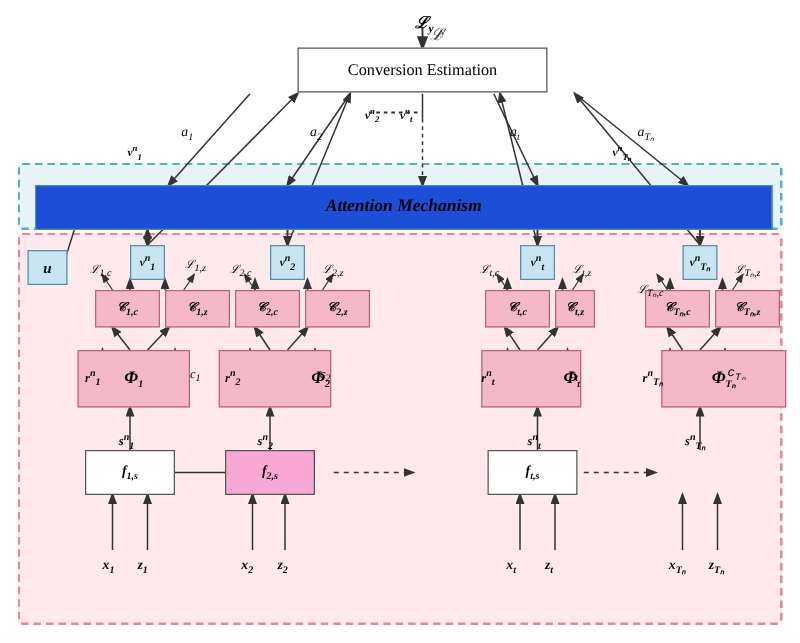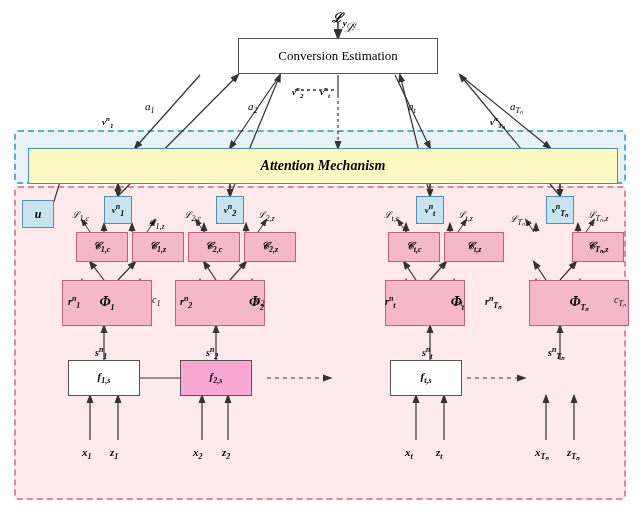--- a/index.html
+++ b/index.html
@@ -225,21 +225,21 @@
     <line x1="406" y1="232" x2="398" y2="220" stroke="#333" stroke-width="1" marker-end="url(#arrowhead)"></line>
     <line x1="458" y1="232" x2="466" y2="220" stroke="#333" stroke-width="1" marker-end="url(#arrowhead)"></line>
     <line x1="534" y1="232" x2="526" y2="220" stroke="#333" stroke-width="1" marker-end="url(#arrowhead)"></line>
     <line x1="586" y1="232" x2="594" y2="220" stroke="#333" stroke-width="1" marker-end="url(#arrowhead)"></line>
   </svg>
 
   <div class="box box-white conv-box" style="position:absolute; top:38px; left:238px; width:200px; height:36px; border:1.5px solid #555; display:flex; align-items:center; justify-content:center; font-size:13px; background:#fff;">
     <span>Conversion Estimation</span>
   </div>
 
-  <div class="box box-blue" style="position:absolute; top:148px; left:28px; width:590px; height:36px; border:1.5px solid #4a8fa8; display:flex; align-items:center; justify-content:center; font-size:14px; background:#fef9c3;">
+  <div class="box box-blue" style="position:absolute; top:148px; left:28px; width:590px; height:36px; border:1.5px solid #4a8fa8; display:flex; align-items:center; justify-content:center; font-size:14px; background:#1d4ed8;">
     <span>Attention Mechanism</span>
   </div>
 
   <div class="box box-lightblue" style="position:absolute; top:200px; left:22px; width:32px; height:28px; font-size:12px; font-style:italic; background:#c8e4f0; border:1.5px solid #5090a8; display:flex; align-items:center; justify-content:center;">
     <span>u</span>
   </div>
 
   <div class="box box-lightblue v-box" style="position:absolute; top:196px; left:104px; width:28px; height:28px; font-size:9px; background:#c8e4f0; border:1.5px solid #5090a8; display:flex; align-items:center; justify-content:center;">
     <span style="font-size:9px; font-style:italic;">v<sup>n</sup><sub>1</sub></span>
   </div>
@@ -269,24 +269,27 @@
   </div>
 
   <div class="box box-pink c-box" style="position:absolute; top:232px; left:244px; width:52px; height:30px; font-size:10px; background:#f4b8c8; border:1.5px solid #c06080; display:flex; align-items:center; justify-content:center; font-style:italic;">
     <span>𝒞<sub>2,z</sub></span>
   </div>
 
   <div class="box box-pink c-box" style="position:absolute; top:232px; left:388px; width:52px; height:30px; font-size:10px; background:#f4b8c8; border:1.5px solid #c06080; display:flex; align-items:center; justify-content:center; font-style:italic;">
     <span>𝒞<sub>t,c</sub></span>
   </div>
 
-  <div class="box box-pink c-box" style="position:absolute; top:232px; left:444px; width:60px; height:30px; font-size:10px; background:#f4b8c8; border:1.5px solid #c06080; display:flex; align-items:center; justify-content:center; font-style:italic;">
+  <div class="box box-pink c-box" style="position:absolute; top:232px; left:444px; width:32px; height:30px; font-size:10px; background:#f4b8c8; border:1.5px solid #c06080; display:flex; align-items:center; justify-content:center; font-style:italic;">
     <span>𝒞<sub>t,z</sub></span>
   </div>
 
+  <div class="box box-pink c-box" style="position:absolute; top:232px; left:516px; width:52px; height:30px; font-size:10px; background:#f4b8c8; border:1.5px solid #c06080; display:flex; align-items:center; justify-content:center; font-style:italic;">
+    <span>𝒞<sub>Tₙ,c</sub></span>
+  </div>
 
   <div class="box box-pink c-box" style="position:absolute; top:232px; left:572px; width:52px; height:30px; font-size:10px; background:#f4b8c8; border:1.5px solid #c06080; display:flex; align-items:center; justify-content:center; font-style:italic;">
     <span>𝒞<sub>Tₙ,z</sub></span>
   </div>
 
   <div class="box box-pink phi-box" style="position:absolute; top:280px; left:62px; width:90px; height:46px; font-size:14px; background:#f4b8c8; border:1.5px solid #c06080; display:flex; align-items:center; justify-content:center; font-weight:bold; font-style:italic;">
     <span>Φ<sub>1</sub></span>
   </div>
 
   <div class="box box-pink phi-box" style="position:absolute; top:280px; left:175px; width:90px; height:46px; font-size:14px; background:#f4b8c8; border:1.5px solid #c06080; display:flex; align-items:center; justify-content:flex-end; font-weight:bold; font-style:italic;">
@@ -322,36 +325,36 @@
   <div style="position:absolute; top:100px; left:248px; font-size:11px; font-style:italic;">a<sub>2</sub></div>
   <div style="position:absolute; top:100px; left:408px; font-size:11px; font-style:italic;">a<sub>t</sub></div>
   <div style="position:absolute; top:100px; left:510px; font-size:11px; font-style:italic;">a<sub>Tₙ</sub></div>
 
   <div style="position:absolute; top:115px; left:102px; font-size:9px; font-style:italic; font-weight:bold;">v<sup style="font-size:7px;">n</sup><sub style="font-size:7px;">1</sub></div>
   <div style="position:absolute; top:85px; left:292px; font-size:9px; font-style:italic; font-weight:bold;">v<sup style="font-size:7px;">n</sup><sub style="font-size:7px;">2</sub></div>
   <div style="position:absolute; top:85px; left:320px; font-size:9px; font-style:italic; font-weight:bold;">v<sup style="font-size:7px;">n</sup><sub style="font-size:7px;">t</sub></div>
   <div style="position:absolute; top:115px; left:490px; font-size:9px; font-style:italic; font-weight:bold;">v<sup style="font-size:7px;">n</sup><sub style="font-size:7px;">Tₙ</sub></div>
 
   <div style="position:absolute; top:208px; left:72px; font-size:9px; font-style:italic;">ℒ<sub>1,c</sub></div>
-  <div style="position:absolute; top:216px; left:148px; font-size:9px; font-style:italic;">ℒ<sub>1,z</sub></div>
+  <div style="position:absolute; top:204px; left:148px; font-size:9px; font-style:italic;">ℒ<sub>1,z</sub></div>
   <div style="position:absolute; top:208px; left:184px; font-size:9px; font-style:italic;">ℒ<sub>2,c</sub></div>
   <div style="position:absolute; top:208px; left:258px; font-size:9px; font-style:italic;">ℒ<sub>2,z</sub></div>
   <div style="position:absolute; top:208px; left:384px; font-size:9px; font-style:italic;">ℒ<sub>t,c</sub></div>
   <div style="position:absolute; top:208px; left:458px; font-size:9px; font-style:italic;">ℒ<sub>t,z</sub></div>
-  <div style="position:absolute; top:212px; left:510px; font-size:9px; font-style:italic;">ℒ<sub>Tₙ,c</sub></div>
+  <div style="position:absolute; top:224px; left:510px; font-size:9px; font-style:italic;">ℒ<sub>Tₙ,c</sub></div>
   <div style="position:absolute; top:208px; left:588px; font-size:9px; font-style:italic;">ℒ<sub>Tₙ,z</sub></div>
 
   <div style="position:absolute; top:294px; left:68px; font-size:10px; font-style:italic; font-weight:bold;">r<sup style="font-size:8px;">n</sup><sub style="font-size:8px;">1</sub></div>
   <div style="position:absolute; top:294px; left:152px; font-size:10px; font-style:italic;">c<sub style="font-size:8px;">1</sub></div>
   <div style="position:absolute; top:294px; left:180px; font-size:10px; font-style:italic; font-weight:bold;">r<sup style="font-size:8px;">n</sup><sub style="font-size:8px;">2</sub></div>
   <div style="position:absolute; top:294px; left:256px; font-size:10px; font-style:italic;">c<sub style="font-size:8px;">2</sub></div>
   <div style="position:absolute; top:294px; left:385px; font-size:10px; font-style:italic; font-weight:bold;">r<sup style="font-size:8px;">n</sup><sub style="font-size:8px;">t</sub></div>
   <div style="position:absolute; top:294px; left:456px; font-size:10px; font-style:italic;">c<sub style="font-size:8px;">t</sub></div>
-  <div style="position:absolute; top:294px; left:485px; font-size:10px; font-style:italic; font-weight:bold;">r<sup style="font-size:8px;">n</sup><sub style="font-size:8px;">Tₙ</sub></div>
-  <div style="position:absolute; top:294px; left:614px; font-size:10px; font-style:italic;">c<sub style="font-size:8px;">Tₙ</sub></div>
+  <div style="position:absolute; top:294px; left:514px; font-size:10px; font-style:italic; font-weight:bold;">r<sup style="font-size:8px;">n</sup><sub style="font-size:8px;">Tₙ</sub></div>
+  <div style="position:absolute; top:294px; left:582px; font-size:10px; font-style:italic;font-family:Liberation Mono, monospace;">c<sub style="font-size:8px;">Tₙ</sub></div>
 
   <div style="position:absolute; top:345px; left:95px; font-size:10px; font-style:italic; font-weight:bold;">s<sup style="font-size:8px;">n</sup><sub style="font-size:8px;">1</sub></div>
   <div style="position:absolute; top:345px; left:206px; font-size:10px; font-style:italic; font-weight:bold;">s<sup style="font-size:8px;">n</sup><sub style="font-size:8px;">2</sub></div>
   <div style="position:absolute; top:345px; left:422px; font-size:10px; font-style:italic; font-weight:bold;">s<sup style="font-size:8px;">n</sup><sub style="font-size:8px;">t</sub></div>
   <div style="position:absolute; top:345px; left:548px; font-size:10px; font-style:italic; font-weight:bold;">s<sup style="font-size:8px;">n</sup><sub style="font-size:8px;">Tₙ</sub></div>
 
   <div style="position:absolute; top:446px; left:82px; font-size:11px; font-style:italic; font-weight:bold;">x<sub style="font-size:8px;">1</sub></div>
   <div style="position:absolute; top:446px; left:110px; font-size:11px; font-style:italic; font-weight:bold;">z<sub style="font-size:8px;">1</sub></div>
   <div style="position:absolute; top:446px; left:193px; font-size:11px; font-style:italic; font-weight:bold;">x<sub style="font-size:8px;">2</sub></div>
   <div style="position:absolute; top:446px; left:222px; font-size:11px; font-style:italic; font-weight:bold;">z<sub style="font-size:8px;">2</sub></div>

